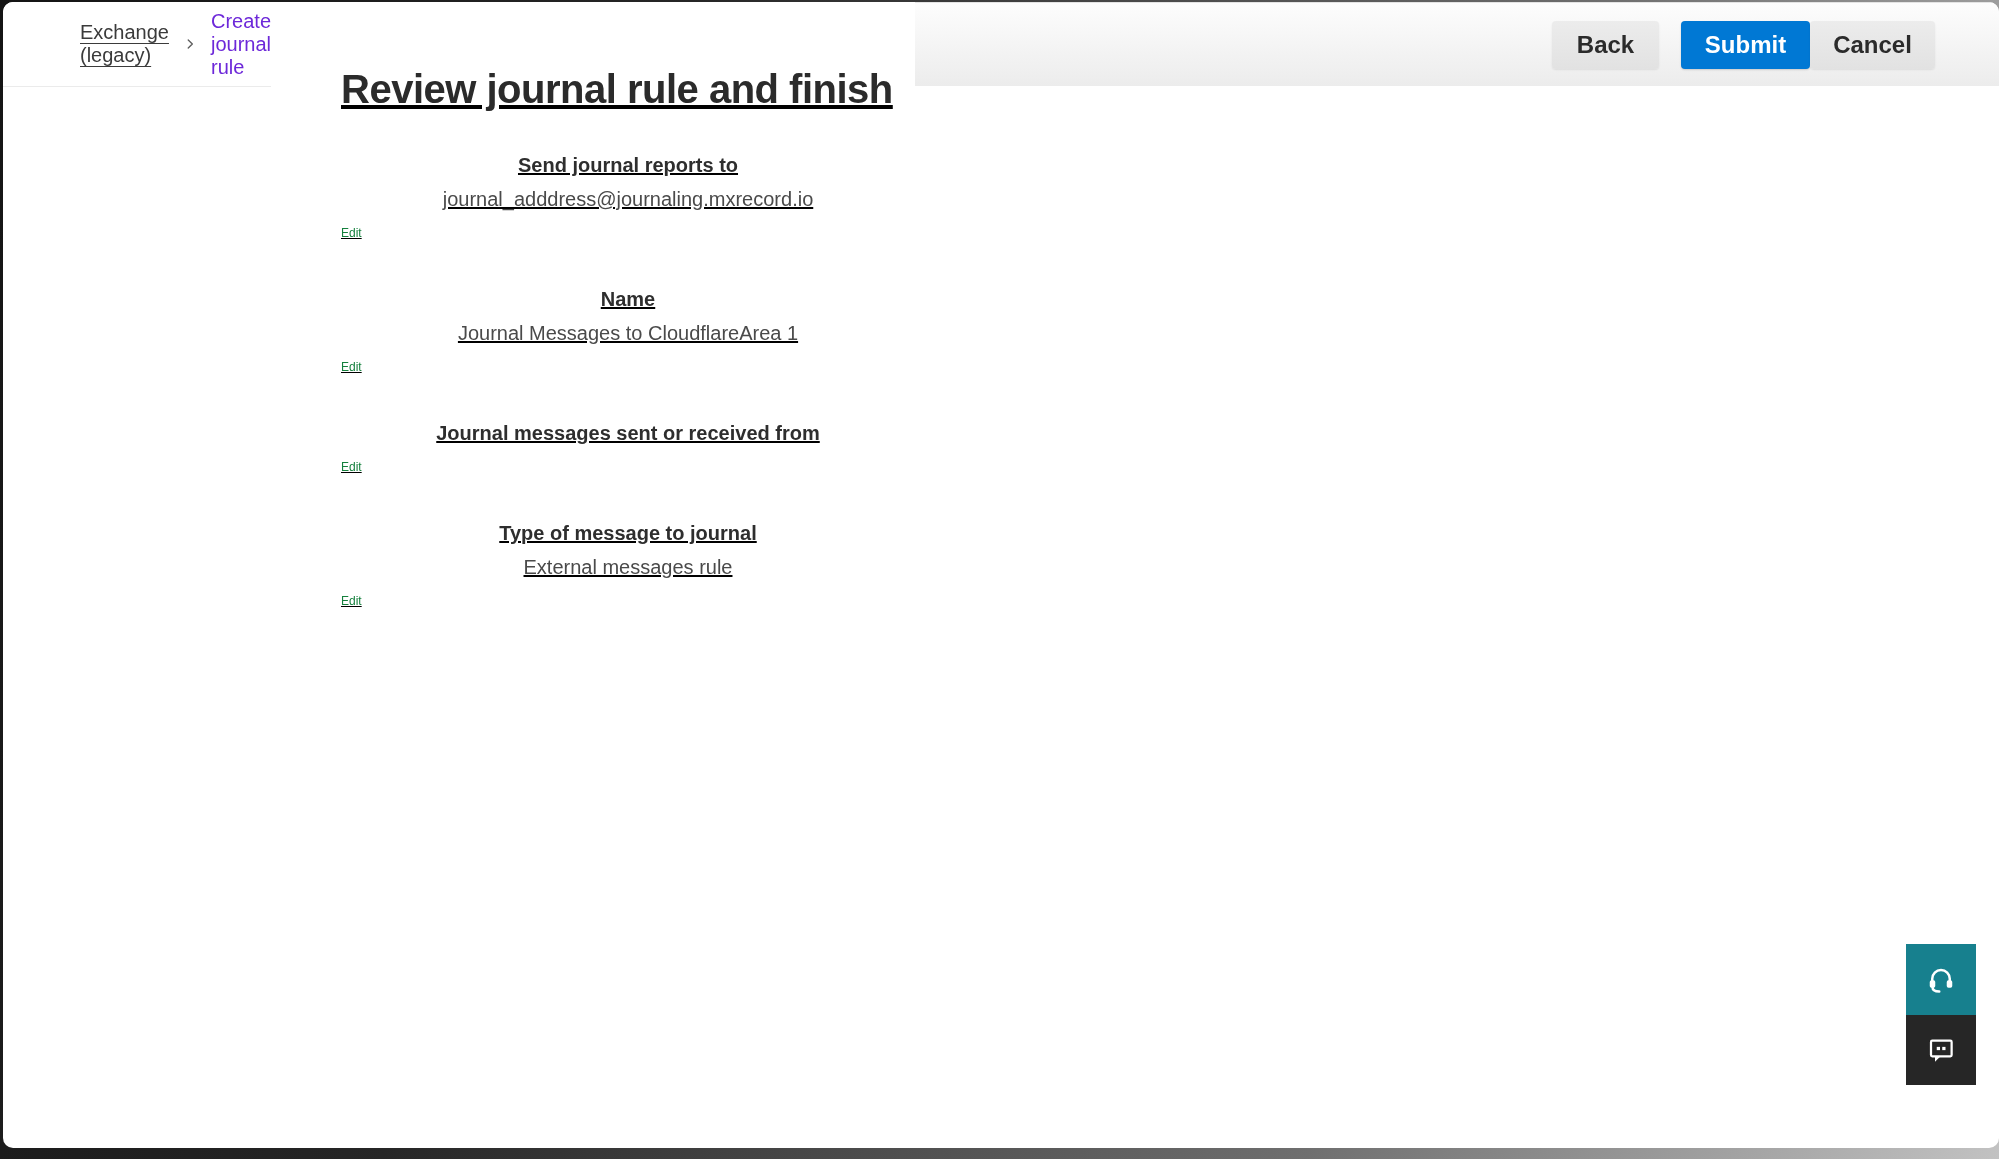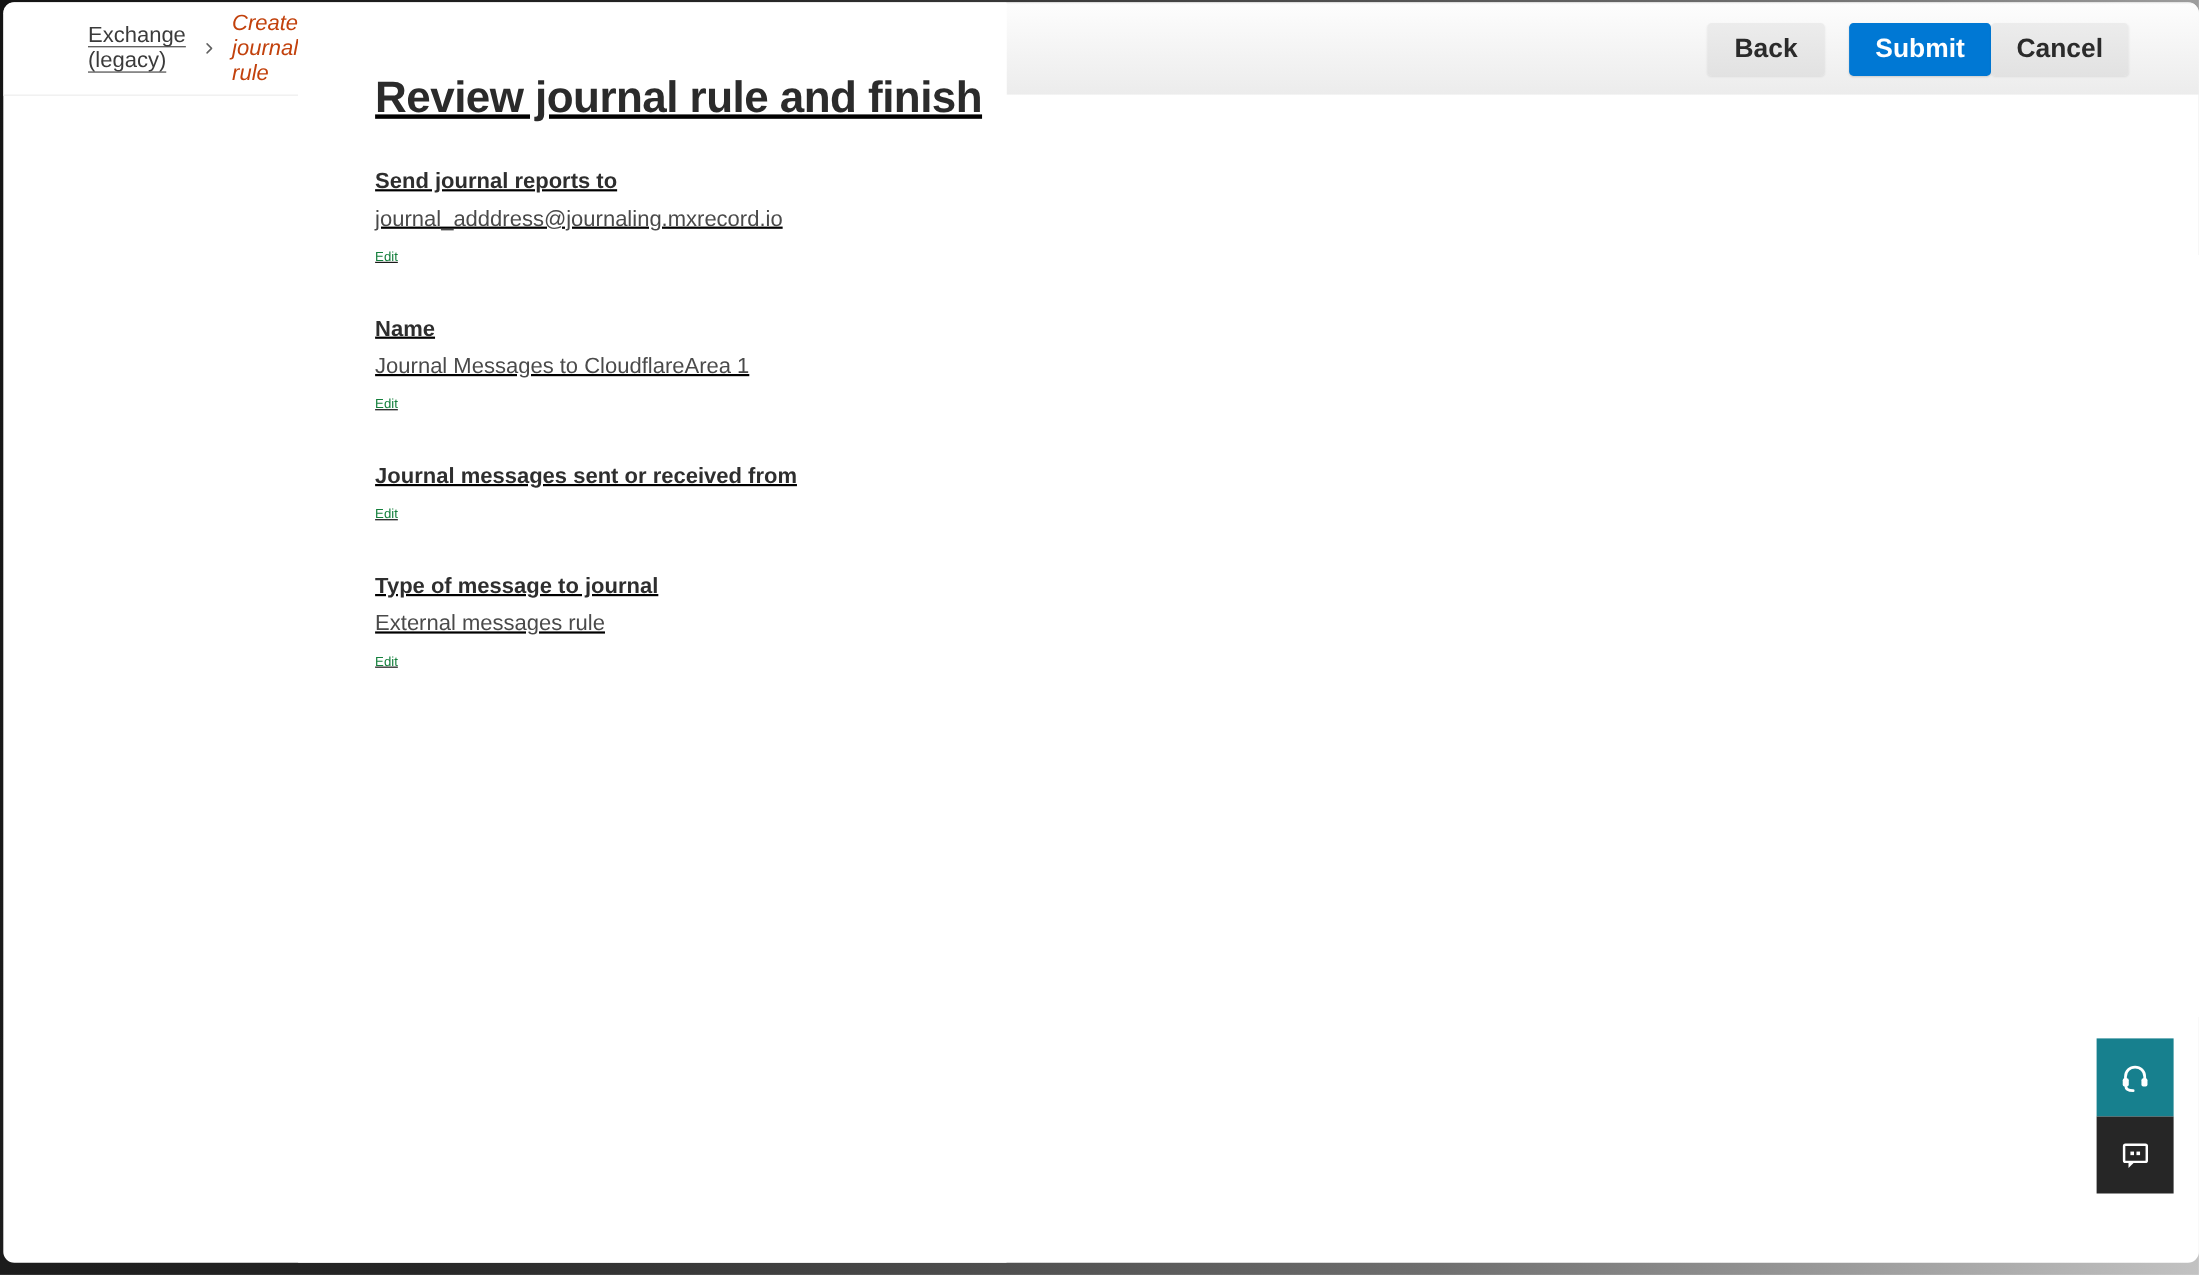--- a/index.html
+++ b/index.html
@@ -16,35 +16,35 @@
     display:flex;flex-direction:row;
   }
   
   .header{
     height:84px;flex:0 0 84px;display:flex;align-items:center;
     border-bottom:1px solid #ebebeb;padding-left:77px;background:#fff;
   }
   .breadcrumb{display:flex;align-items:center;font-size:20px;color:#3b3b3b;}
   .crumb-link{color:#3b3b3b;text-decoration:underline;text-underline-offset:4px;text-decoration-thickness:1px;cursor:pointer;}
   .crumb-sep{display:flex;align-items:center;margin:0 14px;color:#616161;}
-  .crumb-current{color:#c2410c;font-style:italic;}
+  .crumb-current{color:#6d28d9;}
   
   .middle{flex:1 1 auto;display:flex;min-height:0;position:relative;}
   .sidebar{width:574px;flex:0 0 574px;border-right:1px solid #e5e5e5;position:relative;background:#fff;}
   .step-circle{position:absolute;left:70px;width:23px;height:23px;}
   .step-circle svg{display:block;width:23px;height:23px;}
   .step-dot{position:absolute;left:70px;width:23px;height:23px;border-radius:50%;background:#0078d4;}
   .step-connector{position:absolute;left:80px;top:96px;width:3px;height:50px;background:#0078d4;border-radius:2px;}
   .step-label{position:absolute;left:112px;font-size:20px;line-height:23px;color:#3d3d3d;cursor:pointer;}
   .step-label.bold{font-weight:700;color:#2b2b2b;}
   
   .main{flex:1 1 auto;padding:62px 0 0 70px;background:#fff;text-decoration:underline;}
   h1.page-title{margin:0;font-size:40px;line-height:50px;font-weight:700;color:#2b2b2b;letter-spacing:-0.5px;}
   .sections{margin-top:38px;}
-  .section{margin-bottom:39px;}
+  .section{margin-bottom:39px;text-align:center;}
   .section-label{font-size:20px;line-height:27px;font-weight:700;color:#2e2e2e;}
   .section-value{font-size:20px;line-height:27px;color:#4a4a4a;margin-top:7px;}
   .edit-link{font-size:12px;line-height:27px;color:#15803d;margin-top:7px;cursor:pointer;width:-moz-fit-content;width:fit-content;}
   
   .footer{
     flex:0 0 83px;height:83px;border-top:1px solid #e4e4e4;
     background:linear-gradient(180deg,#fdfdfd 0%,#ececec 100%);
     display:flex;align-items:center;
   }
   .btn{

